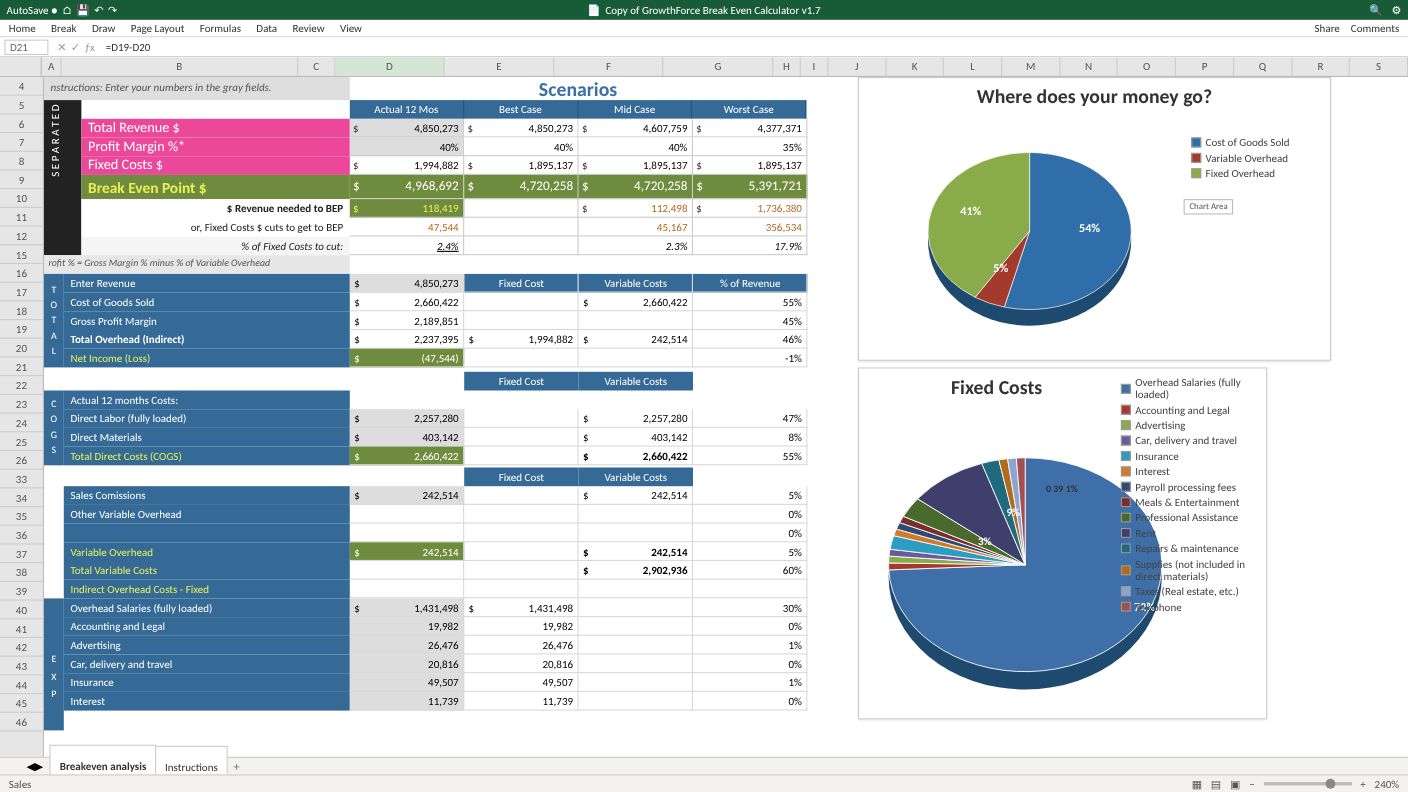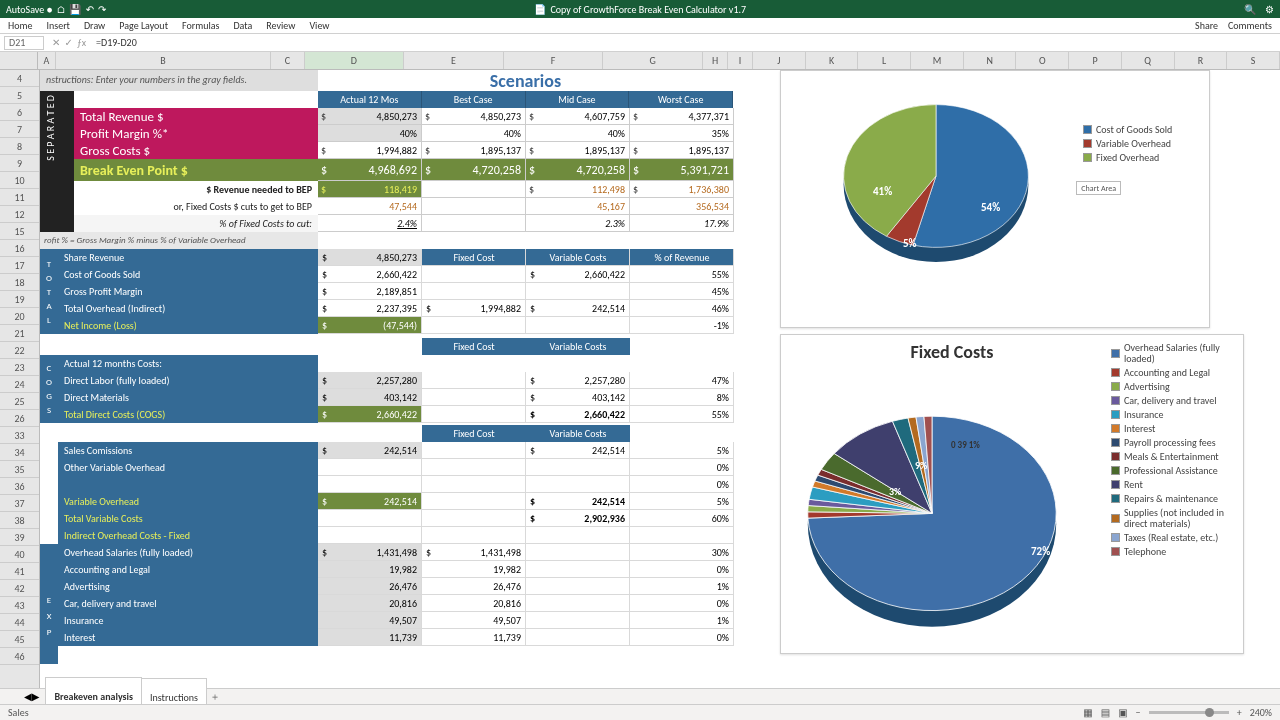--- a/index.html
+++ b/index.html
@@ -111,21 +111,21 @@
     padding:3px 6px;
   }
 
   .leftcol-dark {
     position:absolute; left:0; top:21px; width:34px;
     background:#222; color:#fff;
   }
 
   .teal-label {
     position:absolute; left:34px; width:244px; height:17px;
-    background:#be185d; color:#fff; font-size:12px; padding-left:6px;
+    background:#ec4899; color:#fff; font-size:12px; padding-left:6px;
     display:flex; align-items:center;
   }
   .teal-label.big { font-size:13px; }
   .olive-label {
     position:absolute; left:34px; width:244px; height:22px;
     background:#6f8b3d; color:#e7ef5a; font-size:14px; font-weight:600;
     padding-left:6px; display:flex; align-items:center;
   }
   .sublabel {
     position:absolute; left:34px; width:244px; height:17px;
@@ -220,21 +220,21 @@
     <span>Copy of GrowthForce Break Even Calculator v1.7</span>
   </div>
   <div class="right">
     <span>🔍</span>
     <span>⚙</span>
   </div>
 </div>
 
 <div class="ribbon">
   <span>Home</span>
-  <span>Insert</span>
+  <span>Break</span>
   <span>Draw</span>
   <span>Page Layout</span>
   <span>Formulas</span>
   <span>Data</span>
   <span>Review</span>
   <span>View</span>
   <div class="right">
     <span>Share</span>
     <span>Comments</span>
   </div>
@@ -324,21 +324,21 @@
       <div>Mid Case</div>
       <div>Worst Case</div>
     </div>
 
     <div class="leftcol-dark" style="height:141px">
       <div style="writing-mode:vertical-rl;transform:rotate(180deg);text-align:center;font-size:10px;padding:4px;">S E P A R A T E D</div>
     </div>
 
     <div class="teal-label big" style="top:38px">Total Revenue $</div>
     <div class="teal-label big" style="top:55px">Profit Margin %*</div>
-    <div class="teal-label big" style="top:72px">Gross Costs $</div>
+    <div class="teal-label big" style="top:72px">Fixed Costs $</div>
     <div class="olive-label" style="top:89px">Break Even Point $</div>
     <div class="sublabel" style="top:111px;font-weight:700">$ Revenue needed to BEP</div>
     <div class="sublabel" style="top:128px;font-weight:400">or, Fixed Costs $ cuts to get to BEP</div>
     <div class="sublabel" style="top:145px;font-style:italic;font-weight:400;background:#f5f5f5">% of Fixed Costs to cut:</div>
     <div class="gray-note" style="top:162px">rofit % = Gross Margin % minus % of Variable Overhead</div>
 
     <div id="kpiRows">
         <div class="valrow" style="left: 278px; top: 38px; height: 17px;">
           <div class="v" style="background: rgb(221, 221, 221);">
             <span class="cur">$</span>
@@ -447,21 +447,21 @@
           </div>
         </div>
       </div>
 
     <div class="sec-hdr" style="left:382px;top:179px;width:104px">Fixed Cost</div>
     <div class="sec-hdr" style="left:486px;top:179px;width:104px">Variable Costs</div>
     <div class="sec-hdr" style="left:590px;top:179px;width:104px">% of Revenue</div>
 
     <div class="tbl-side" style="top:179px;height:85px;line-height:14px;padding-top:8px">T<br>O<br>T<br>A<br>L</div>
     <div id="totalsRows">
-        <div class="tbl-label" style="top: 179px; left: 18px; width: 260px;">Share Revenue</div>
+        <div class="tbl-label" style="top: 179px; left: 18px; width: 260px;">Enter Revenue</div>
         <div class="cell right-al" style="left: 278px; top: 179px; width: 104px; background: rgb(221, 221, 221);">
           <span style="position: absolute; left: 4px;">$</span>
           <span>4,850,273</span>
         </div>
         <div class="cell right-al" style="left: 382px; top: 179px; width: 104px;"></div>
         <div class="cell right-al" style="left: 486px; top: 179px; width: 104px;"></div>
         <div class="cell right-al" style="left: 590px; top: 179px; width: 104px;"></div>
         <div class="tbl-label" style="top: 196px; left: 18px; width: 260px;">Cost of Goods Sold</div>
         <div class="cell right-al" style="left: 278px; top: 196px; width: 104px;">
           <span style="position: absolute; left: 4px;">$</span>
@@ -478,21 +478,21 @@
         <div class="tbl-label" style="top: 213px; left: 18px; width: 260px;">Gross Profit Margin</div>
         <div class="cell right-al" style="left: 278px; top: 213px; width: 104px;">
           <span style="position: absolute; left: 4px;">$</span>
           <span>2,189,851</span>
         </div>
         <div class="cell right-al" style="left: 382px; top: 213px; width: 104px;"></div>
         <div class="cell right-al" style="left: 486px; top: 213px; width: 104px;"></div>
         <div class="cell right-al" style="left: 590px; top: 213px; width: 104px;">
           <span>45%</span>
         </div>
-        <div class="tbl-label" style="top: 230px; left: 18px; width: 260px;">Total Overhead (Indirect)</div>
+        <div class="tbl-label" style="top: 230px; left: 18px; width: 260px; font-weight: bold;">Total Overhead (Indirect)</div>
         <div class="cell right-al" style="left: 278px; top: 230px; width: 104px;">
           <span style="position: absolute; left: 4px;">$</span>
           <span>2,237,395</span>
         </div>
         <div class="cell right-al" style="left: 382px; top: 230px; width: 104px;">
           <span style="position: absolute; left: 4px;">$</span>
           <span>1,994,882</span>
         </div>
         <div class="cell right-al" style="left: 486px; top: 230px; width: 104px;">
           <span style="position: absolute; left: 4px;">$</span>
@@ -686,20 +686,21 @@
         <div class="cell right-al" style="left: 382px; top: 559px; width: 104px;">
           <span>11,739</span>
         </div>
         <div class="cell right-al" style="left: 486px; top: 559px; width: 104px;"></div>
         <div class="cell right-al" style="left: 590px; top: 559px; width: 104px;">
           <span>0%</span>
         </div>
       </div>
 
     <div class="chart-box" style="left:740px;top:0;width:430px;height:258px">
+      <div class="chart-title">Where does your money go?</div>
       <div class="chart-area-btn">Chart Area</div>
       <svg class="pie" width="270" height="210" viewBox="0 0 100 100" style="margin-left:20px">
         <ellipse cx="50" cy="54" rx="44" ry="37" fill="#1e4a6f"></ellipse>
         <g id="pie1">
             <path d="M 50 50 L 50 16 A 44 34 0 1 1 39.05764496474639 82.93182747837346 Z" fill="#2f6ea8" stroke="#fff" stroke-width="0.3"></path>
             <path d="M 50 50 L 39.05764496474639 82.93182747837346 A 44 34 0 0 1 26.423621020924156 78.70714946706852 Z" fill="#a33a2d" stroke="#fff" stroke-width="0.3"></path>
             <path d="M 50 50 L 26.423621020924156 78.70714946706852 A 44 34 0 0 1 49.99999999999999 16 Z" fill="#8aab4a" stroke="#fff" stroke-width="0.3"></path>
           </g>
       </svg>
       <div class="slice-label" style="left:200px;top:130px">54%</div>
@@ -714,21 +715,21 @@
             <span class="sw" style="background:#a33a2d"></span>
             <span>Variable Overhead</span>
           </div>
         <div class="lg">
             <span class="sw" style="background:#8aab4a"></span>
             <span>Fixed Overhead</span>
           </div>
       </div>
     </div>
 
-    <div class="chart-box" style="left:740px;top:264px;width:464px;height:320px">
+    <div class="chart-box" style="left:740px;top:264px;width:372px;height:320px">
       <div class="chart-title" style="padding-right:120px">Fixed Costs</div>
       <svg class="pie" width="290" height="270" viewBox="0 0 100 100" style="margin-left:6px;margin-top:4px">
         <ellipse cx="50" cy="56" rx="46" ry="38" fill="#1e4a6f"></ellipse>
         <g id="pie2">
             <path d="M 50 52 L 50 16 A 46 36 0 1 1 4.054272673138826 53.74823999612014 Z" fill="#3f6fa8" stroke="#fff" stroke-width="0.3"></path>
             <path d="M 50 52 L 4.054272673138826 53.74823999612014 A 46 36 0 0 1 4.006031351380919 51.41704952310993 Z" fill="#a33a2d" stroke="#fff" stroke-width="0.3"></path>
             <path d="M 50 52 L 4.006031351380919 51.41704952310993 A 46 36 0 0 1 4.150704718169806 49.08830414698945 Z" fill="#8aab4a" stroke="#fff" stroke-width="0.3"></path>
             <path d="M 50 52 L 4.150704718169806 49.08830414698945 A 46 36 0 0 1 4.487685963127618 46.77177143516237 Z" fill="#6a5a9d" stroke="#fff" stroke-width="0.3"></path>
             <path d="M 50 52 L 4.487685963127618 46.77177143516237 A 46 36 0 0 1 5.732117744034603 42.21411739949168 Z" fill="#2b9dc1" stroke="#fff" stroke-width="0.3"></path>
             <path d="M 50 52 L 5.732117744034603 42.21411739949168 A 46 36 0 0 1 6.634348700624017 39.99211246057049 Z" fill="#d27a2a" stroke="#fff" stroke-width="0.3"></path>

